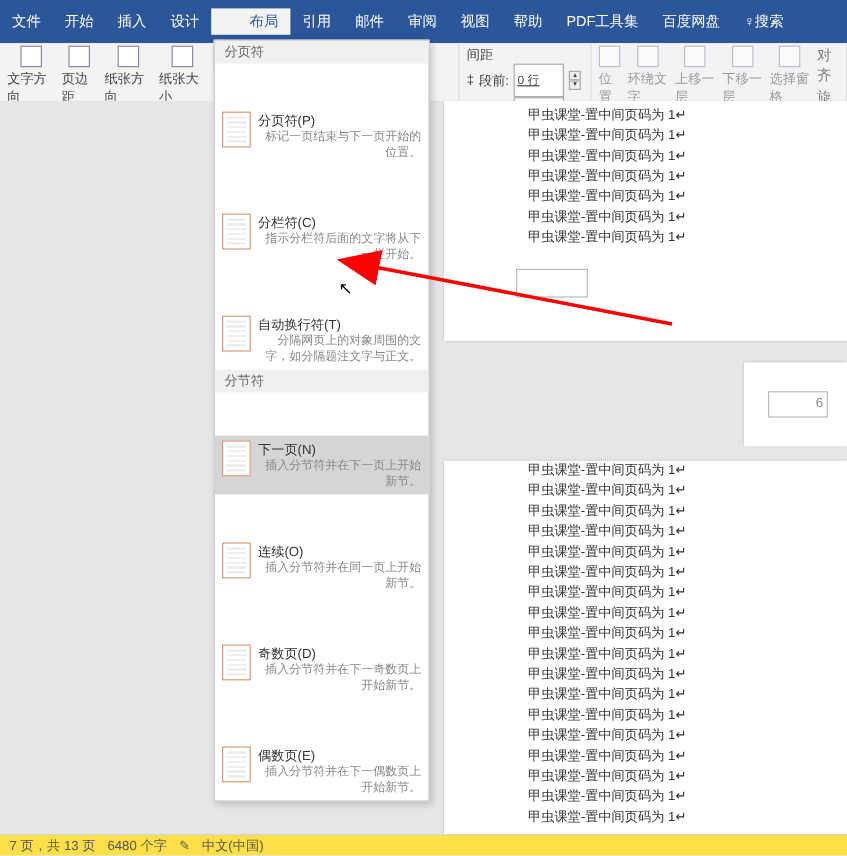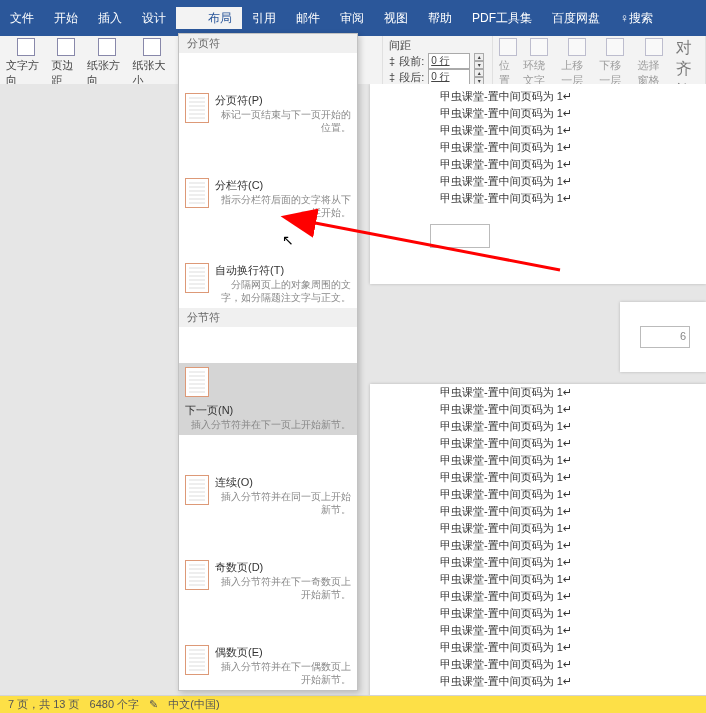--- a/index.html
+++ b/index.html
@@ -7,27 +7,27 @@
   .tabbar { background: #2b579a; height: 36px; display: flex; align-items: center; font-size: 12px; color: #fff; }
   .tab { padding: 0 10px; height: 22px; display: flex; align-items: center; cursor: pointer; }
   .tab.active { background: #f3f3f3; color: #2b579a; padding-left: 32px; }
   .ribbon { background: #f3f3f3; height: 62px; display: flex; border-bottom: 1px solid #d4d4d4; }
   .group { border-right: 1px solid #e0e0e0; padding: 2px 6px; display: flex; flex-direction: column; justify-content: space-between; }
   .group-label { font-size: 11px; color: #666; text-align: center; }
   .btn-row { display: flex; gap: 6px; }
   .rbtn { font-size: 11px; color: #444; display: flex; flex-direction: column; align-items: center; gap: 2px; cursor: pointer; }
   .rbtn .ico { width: 18px; height: 18px; border: 1px solid #88a; background: #fff; }
   .small-row { display: flex; align-items: center; font-size: 11px; color: #444; gap: 4px; }
-  .small-row .fld { width: 42px; height: 16px; border: 1px solid #aaa; background: #fff; font-size: 10px; padding: 0 2px; display: flex; align-items: center; text-decoration: underline; }
+  .small-row .fld { width: 42px; height: 28px; border: 1px solid #aaa; background: #fff; font-size: 10px; padding: 0 2px; display: flex; align-items: center; text-decoration: underline; }
   .spin { width: 10px; height: 16px; display: flex; flex-direction: column; }
   .spin div { flex: 1; border: 1px solid #aaa; background: #eee; font-size: 6px; text-align: center; line-height: 6px; }
   .dropdown { position: absolute; top: 33px; left: 178px; width: 180px; background: #fff; border: 1px solid #c2c2c2; box-shadow: 2px 2px 6px rgba(0,0,0,0.2); z-index: 10; }
   .dd-head { background: #f0f0f0; color: #666; font-size: 11px; padding: 2px 8px; }
   .dd-item { display: flex; padding: 4px 6px; gap: 6px; cursor: pointer; margin-top: 36px; }
-  .dd-item.sel { background: #d5d5d5; flex-direction: column; }
+  .dd-item.sel { background: #d5d5d5; }
   .dd-ico { width: 24px; height: 30px; flex-shrink: 0; border: 1px solid #d97; background: #fff; position: relative; }
   .dd-ico::after { content:""; position:absolute; left:3px; right:3px; top:3px; bottom:3px; background: repeating-linear-gradient(#eee,#eee 2px,#fff 2px,#fff 4px);}
   .dd-txt { font-size: 11px; }
   .dd-title { color: #333; }
   .dd-desc { color: #888; font-size: 10px; line-height: 13px; text-align: right; }
   .docarea { position: absolute; top: 84px; left: 0; right: 0; bottom: 18px; background: #e6e6e6; overflow: hidden; }
   .page { position: absolute; background: #fff; box-shadow: 0 0 3px rgba(0,0,0,0.2); }
   .page1 { top: 0; left: 370px; width: 336px; height: 200px; }
   .page2 { top: 218px; left: 620px; width: 86px; height: 70px; }
   .page3 { top: 300px; left: 370px; width: 336px; height: 400px; }
@@ -135,21 +135,21 @@
           <span>上移一层</span>
         </div>
       <div class="rbtn">
           <span class="ico"></span>
           <span>下移一层</span>
         </div>
       <div class="rbtn" style="opacity:1">
           <span class="ico"></span>
           <span>选择窗格</span>
         </div>
-      <div style="display:flex;flex-direction:column;font-size:16px;gap:1px">
+      <div style="display:flex;flex-direction:column;font-size:12px;gap:1px">
         <span>对齐</span>
         <span>旋转</span>
       </div>
     </div>
     <div class="group-label">排列</div>
   </div>
 </div>
 
 <div class="dropdown">
   <div class="dd-head">分页符</div>

